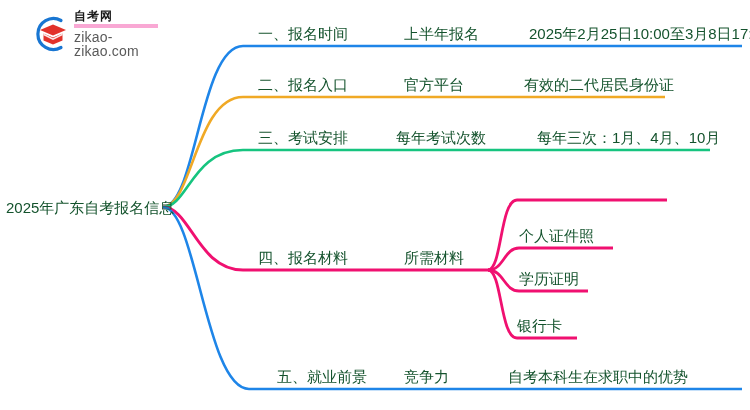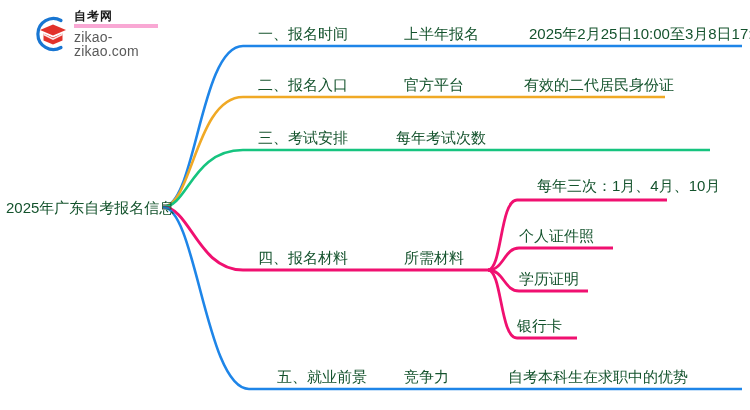--- a/index.html
+++ b/index.html
@@ -126,21 +126,21 @@
   <div class="node node-lv1" style="left:258px; top:26px;">一、报名时间</div>
   <div class="node node-lv2" style="left:404px; top:26px;">上半年报名</div>
   <div class="node node-lv3" style="left:529px; top:26px;">2025年2月25日10:00至3月8日17:00</div>
 
   <div class="node node-lv1" style="left:258px; top:77px;">二、报名入口</div>
   <div class="node node-lv2" style="left:404px; top:77px;">官方平台</div>
   <div class="node node-lv3" style="left:524px; top:77px;">有效的二代居民身份证</div>
 
   <div class="node node-lv2" style="left:396px; top:130px;">每年考试次数</div>
   <div class="node node-lv1" style="left:258px; top:130px;">三、考试安排</div>
-  <div class="node node-lv3" style="left:537px; top:130px;margin-top:48px;">每年三次：1月、4月、10月</div>
+  <div class="node node-lv3" style="left:537px; top:130px;">每年三次：1月、4月、10月</div>
 
   <div class="node node-lv1" style="left:258px; top:250px;">四、报名材料</div>
   <div class="node node-lv2" style="left:404px; top:250px;">所需材料</div>
 
   <div class="node node-lv3" style="left:519px; top:228px;">个人证件照</div>
   <div class="node node-lv3" style="left:519px; top:271px;">学历证明</div>
   <div class="node node-lv3" style="left:517px; top:318px;">银行卡</div>
 
   <div class="node node-lv1" style="left:258px; top:369px;margin-left:19px;">五、就业前景</div>
   <div class="node node-lv2" style="left:404px; top:369px;">竞争力</div>

